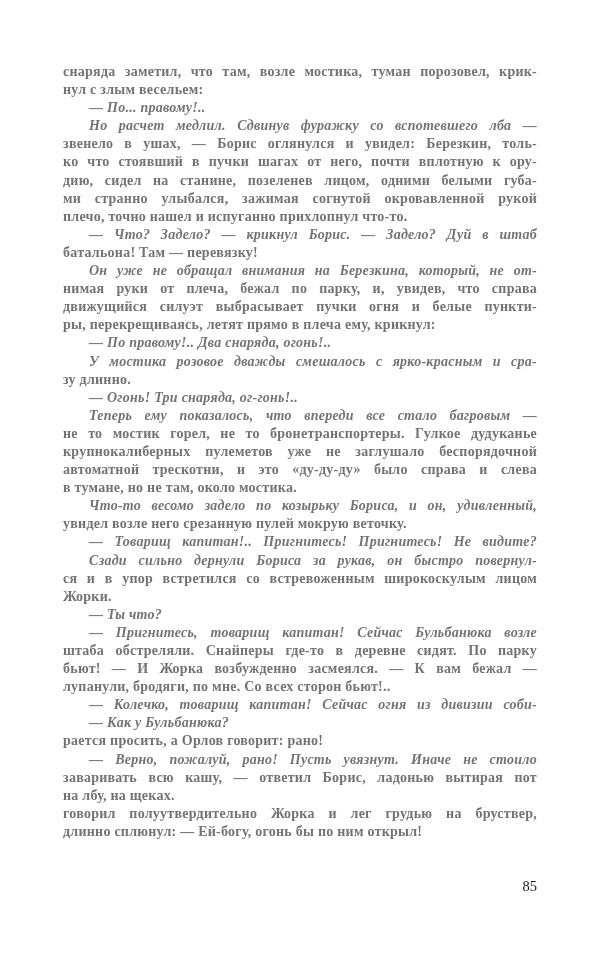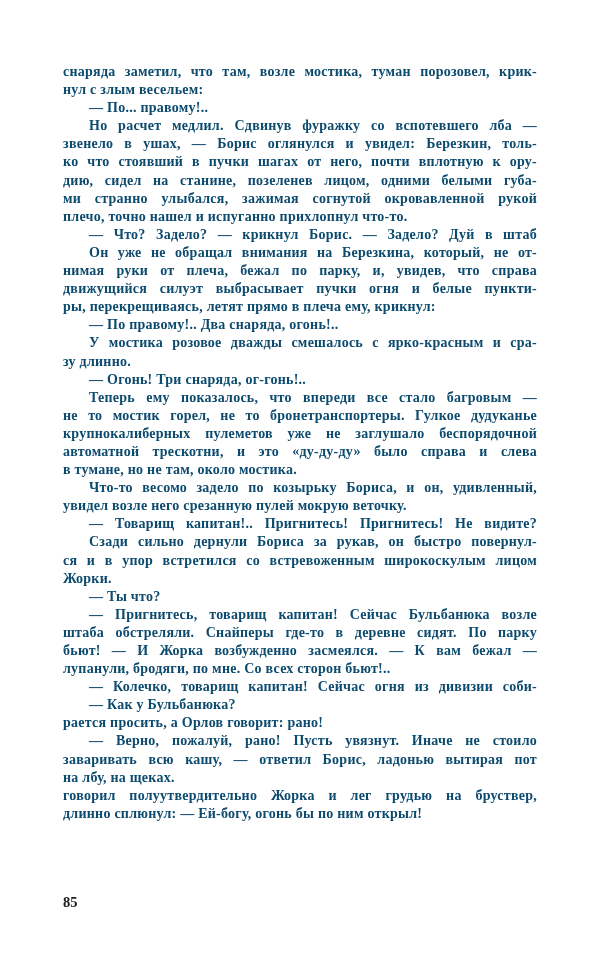--- a/index.html
+++ b/index.html
@@ -17,61 +17,62 @@
   .text-block {
     position: absolute;
     left: 63px;
     top: 63px;
     width: 474px;
     font-family: "Liberation Serif", "DejaVu Serif", serif;
     font-weight: 700;
     font-size: 14px;
     line-height: 18.1px;
     letter-spacing: 0.25px;
-    color: #0c4a6e;
+    color: #737373;
   }
   .line {
     text-align: justify;
     text-align-last: justify;
     text-justify: inter-word;
   }
   .line.last {
     text-align-last: left;
   }
   .line.indent {
     text-indent: 26px;
+    font-style: italic;
   }
   .page-number {
     position: absolute;
     top: 878px;
     left: 63px;
     width: 474px;
-    text-align: left;
+    text-align: right;
     font-family: "Liberation Serif", "DejaVu Serif", serif;
-    font-weight: 700;
+    font-weight: 400;
     font-size: 14.5px;
     color: #1b1b1b;
-    margin-top: 16px;
   }
 </style>
 </head>
 <body>
 
 <div class="page">
   <div class="text-block">
       <div class="line">снаряда заметил, что там, возле мостика, туман порозовел, крик-</div>
       <div class="line last">нул с злым весельем:</div>
       <div class="line indent last">— По... правому!..</div>
       <div class="line indent">Но расчет медлил. Сдвинув фуражку со вспотевшего лба —</div>
       <div class="line">звенело в ушах, — Борис оглянулся и увидел: Березкин, толь-</div>
       <div class="line">ко что стоявший в пучки шагах от него, почти вплотную к ору-</div>
       <div class="line">дию, сидел на станине, позеленев лицом, одними белыми губа-</div>
       <div class="line">ми странно улыбался, зажимая согнутой окровавленной рукой</div>
       <div class="line last">плечо, точно нашел и испуганно прихлопнул что-то.</div>
       <div class="line indent">— Что? Задело? — крикнул Борис. — Задело? Дуй в штаб</div>
+      <div class="line last">батальона! Там — перевязку!</div>
       <div class="line indent">Он уже не обращал внимания на Березкина, который, не от-</div>
       <div class="line">нимая руки от плеча, бежал по парку, и, увидев, что справа</div>
       <div class="line">движущийся силуэт выбрасывает пучки огня и белые пункти-</div>
       <div class="line last">ры, перекрещиваясь, летят прямо в плеча ему, крикнул:</div>
       <div class="line indent last">— По правому!.. Два снаряда, огонь!..</div>
       <div class="line indent">У мостика розовое дважды смешалось с ярко-красным и сра-</div>
       <div class="line last">зу длинно.</div>
       <div class="line indent last">— Огонь! Три снаряда, ог-гонь!..</div>
       <div class="line indent">Теперь ему показалось, что впереди все стало багровым —</div>
       <div class="line">не то мостик горел, не то бронетранспортеры. Гулкое дудуканье</div>

